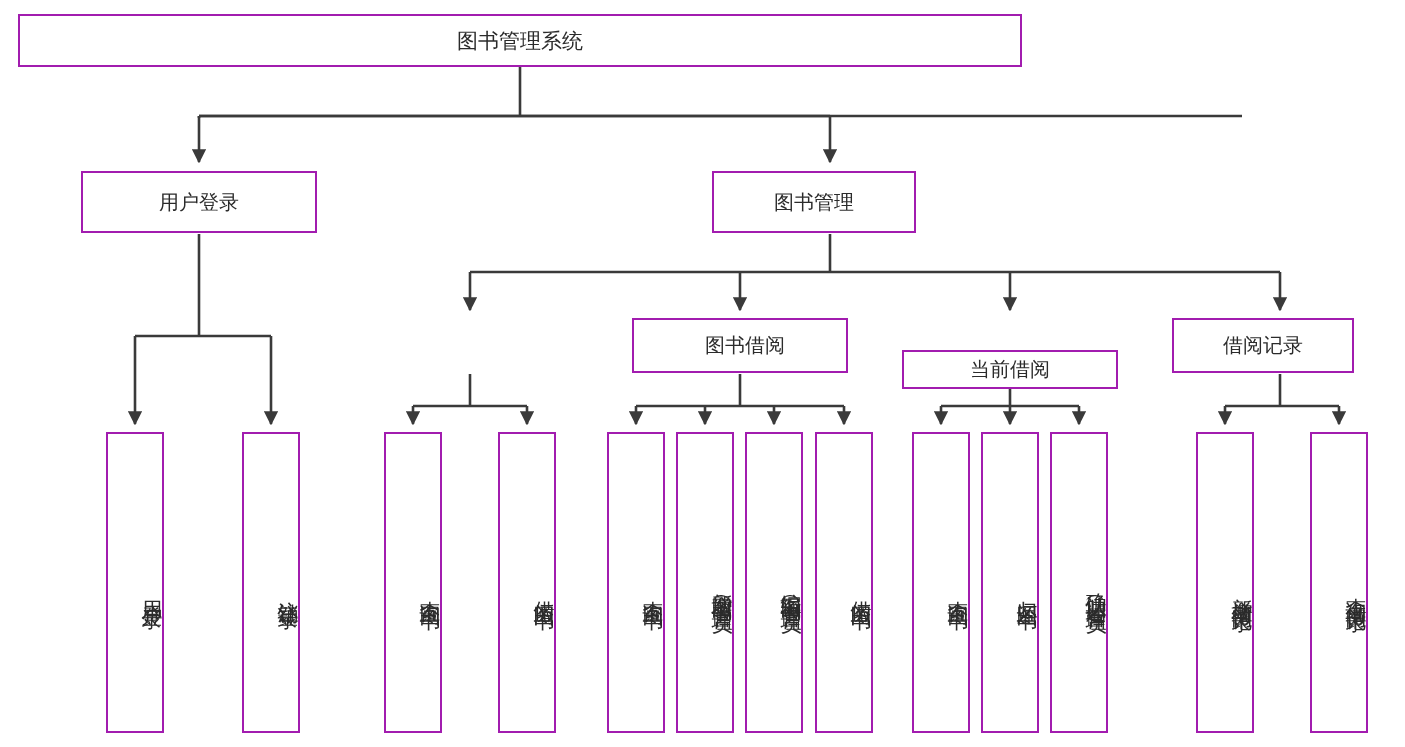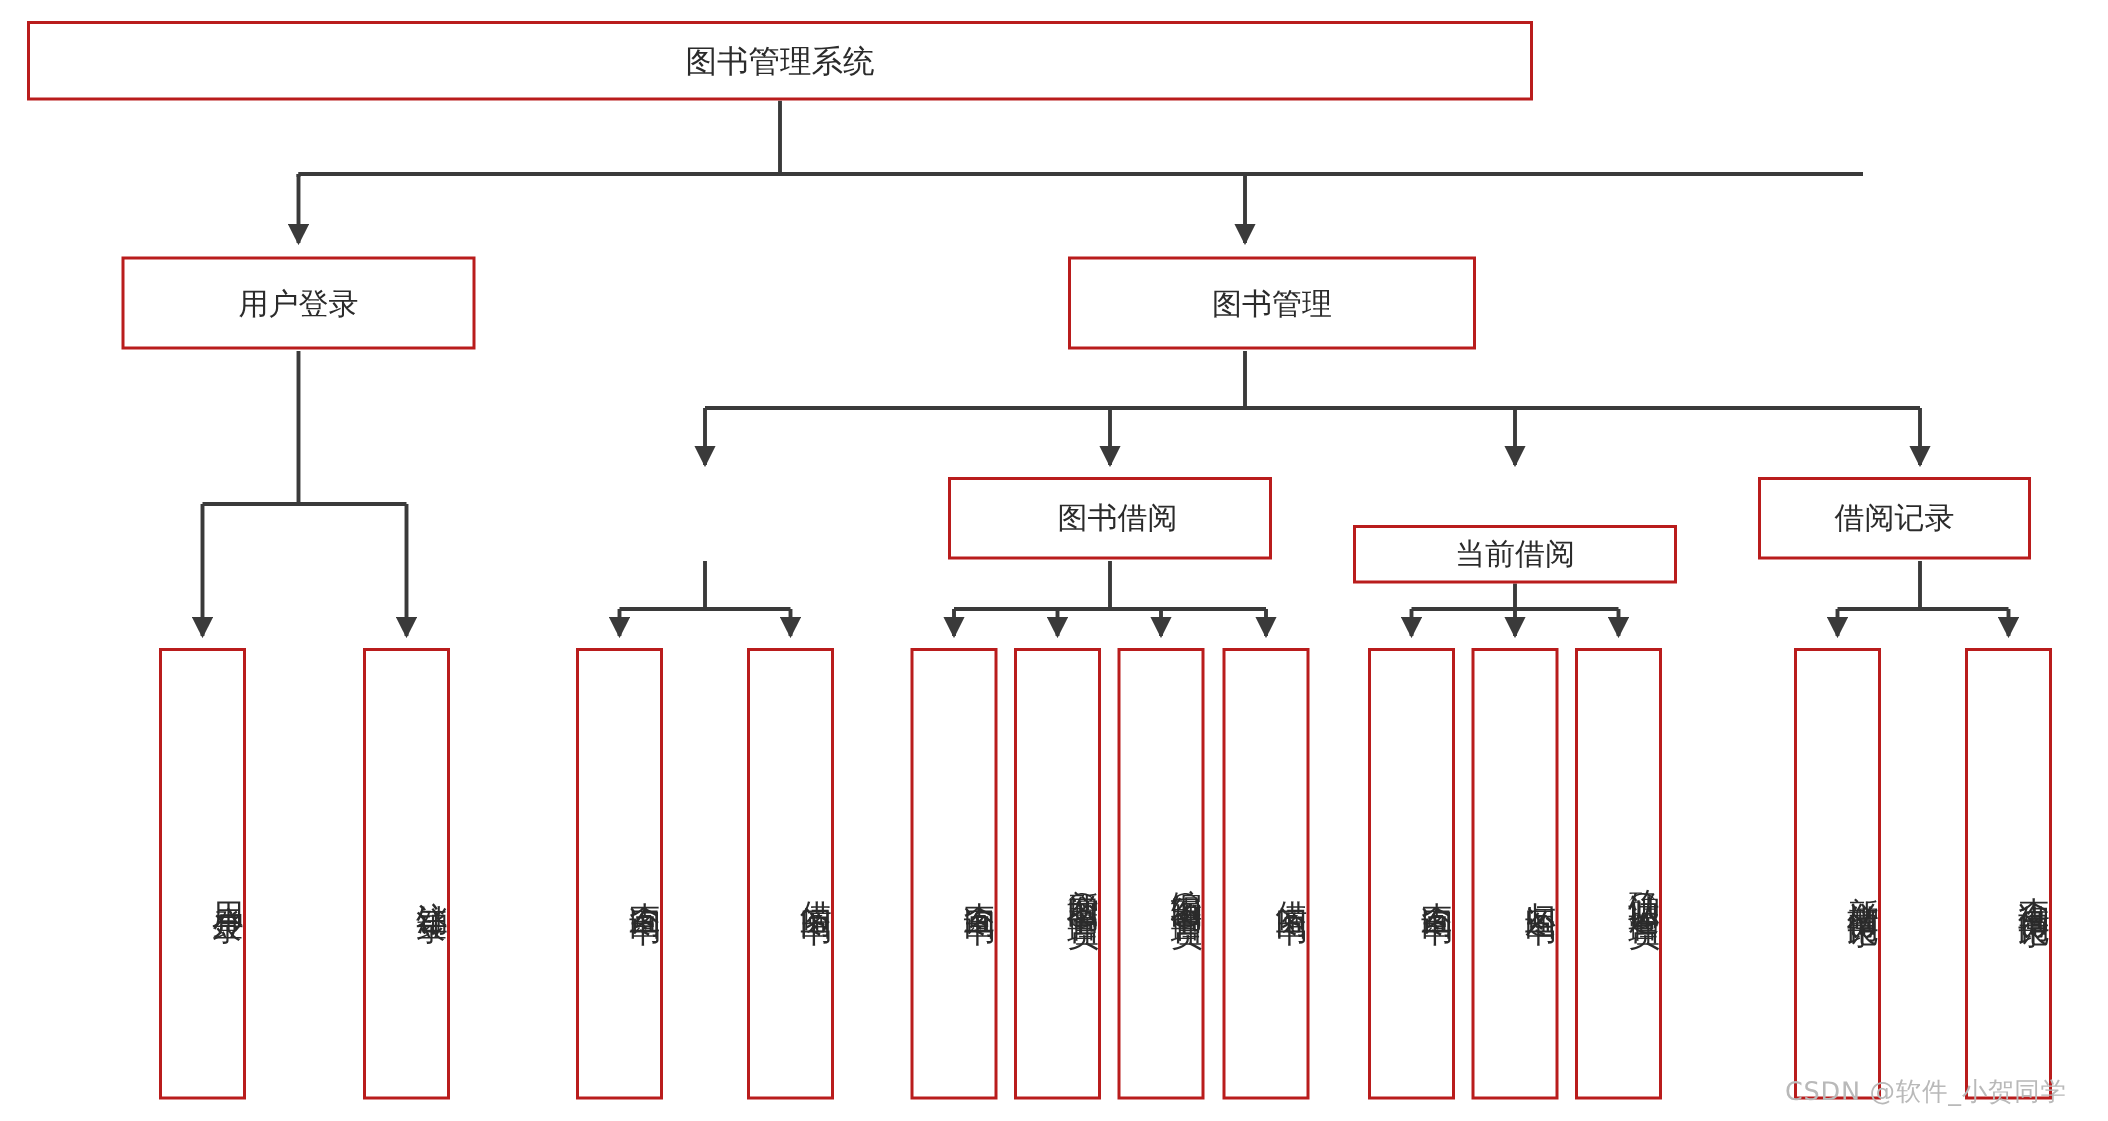--- a/index.html
+++ b/index.html
@@ -19,21 +19,21 @@
   #edges{
     position:absolute;
     left:0; top:0;
     width:1405px; height:747px;
     pointer-events:none;
   }
   .node{
     position:absolute;
     box-sizing:border-box;
     background:#ffffff;
-    border:2px solid #b91c1c;
+    border:2px solid #a21caf;
     display:flex;
     align-items:center;
     justify-content:center;
     text-align:center;
     color:#2b2b2b;
   }
   .node.root{font-size:21px;}
   .node.tier1{font-size:20px;}
   .node.tier2{font-size:20px;}
   .node.leaf{
@@ -120,21 +120,21 @@
     </g>
   </svg>
 
   <div class="node root" style="left:18px; top:14px; width:1004px; height:53px;">
     <span>图书管理系统</span>
   </div>
 
   <div class="node tier1" style="left:81px; top:171px; width:236px; height:62px;">
     <span>用户登录</span>
   </div>
-  <div class="node tier1" style="left:712px; top:171px; width:272px; height:62px;">
+  <div class="node tier1" style="left:712px; top:171px; width:204px; height:62px;">
     <span>图书管理</span>
   </div>
 
   <div class="node tier2" style="left:632px; top:318px; width:216px; height:55px;padding-left:10px;">
     <span>图书借阅</span>
   </div>
   <div class="node tier2" style="left:902px; top:318px; width:216px; height:39px;margin-top:32px;">
     <span>当前借阅</span>
   </div>
   <div class="node tier2" style="left:1172px; top:318px; width:182px; height:55px;">
@@ -178,15 +178,14 @@
     <span class="leaf-label">确认归还（管理员）</span>
   </div>
 
   <div class="node leaf" style="left:1196px; top:432px; width:58px; height:301px;">
     <span class="leaf-label">新增借阅记录</span>
   </div>
   <div class="node leaf" style="left:1310px; top:432px; width:58px; height:301px;">
     <span class="leaf-label">查询借阅记录</span>
   </div>
 
-  <div id="watermark">CSDN @软件_小贺同学</div>
 
 </div>
 
 </body></html>

